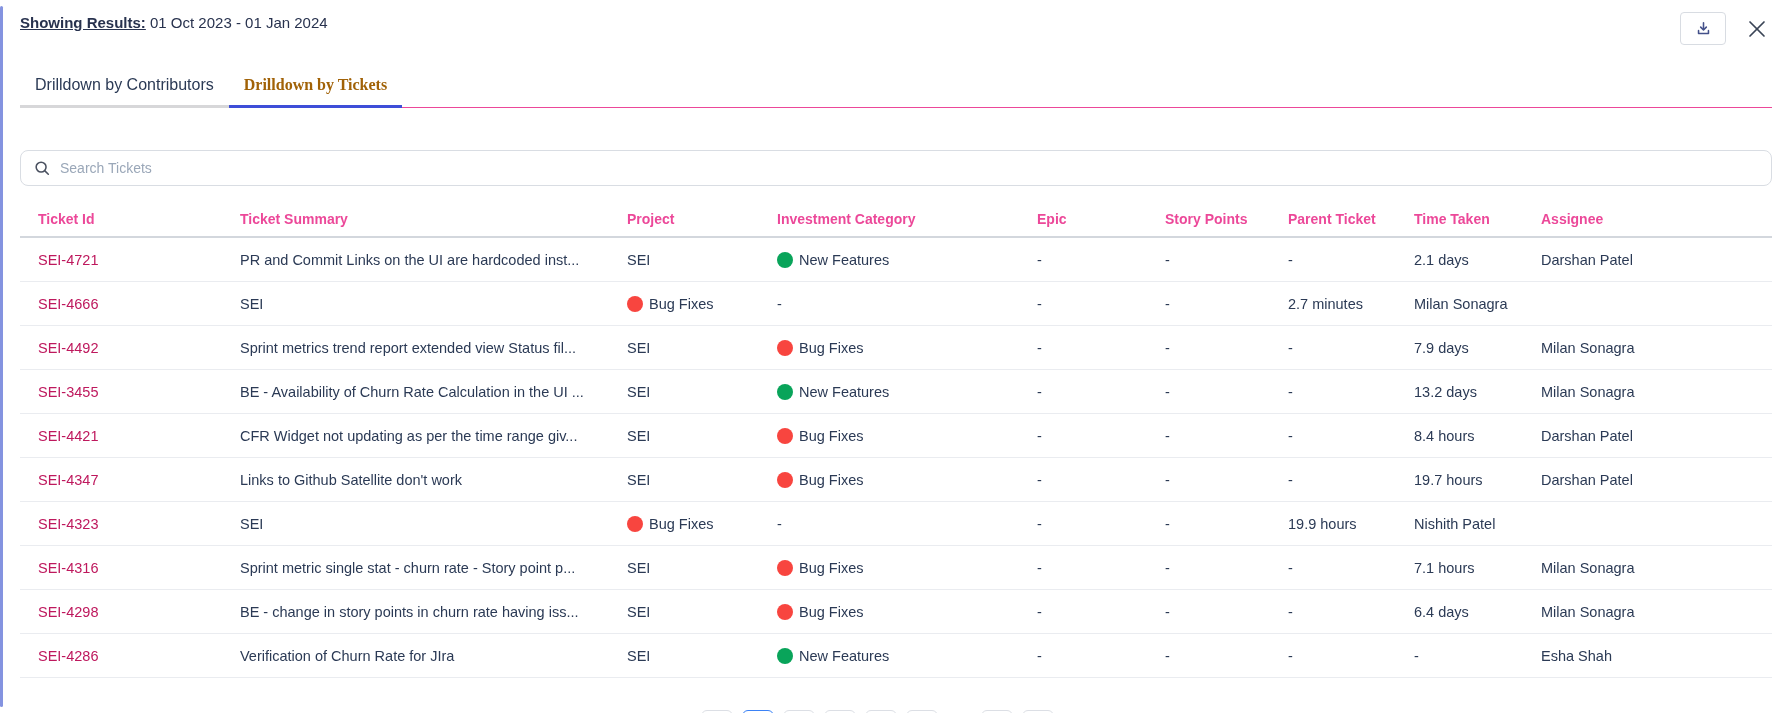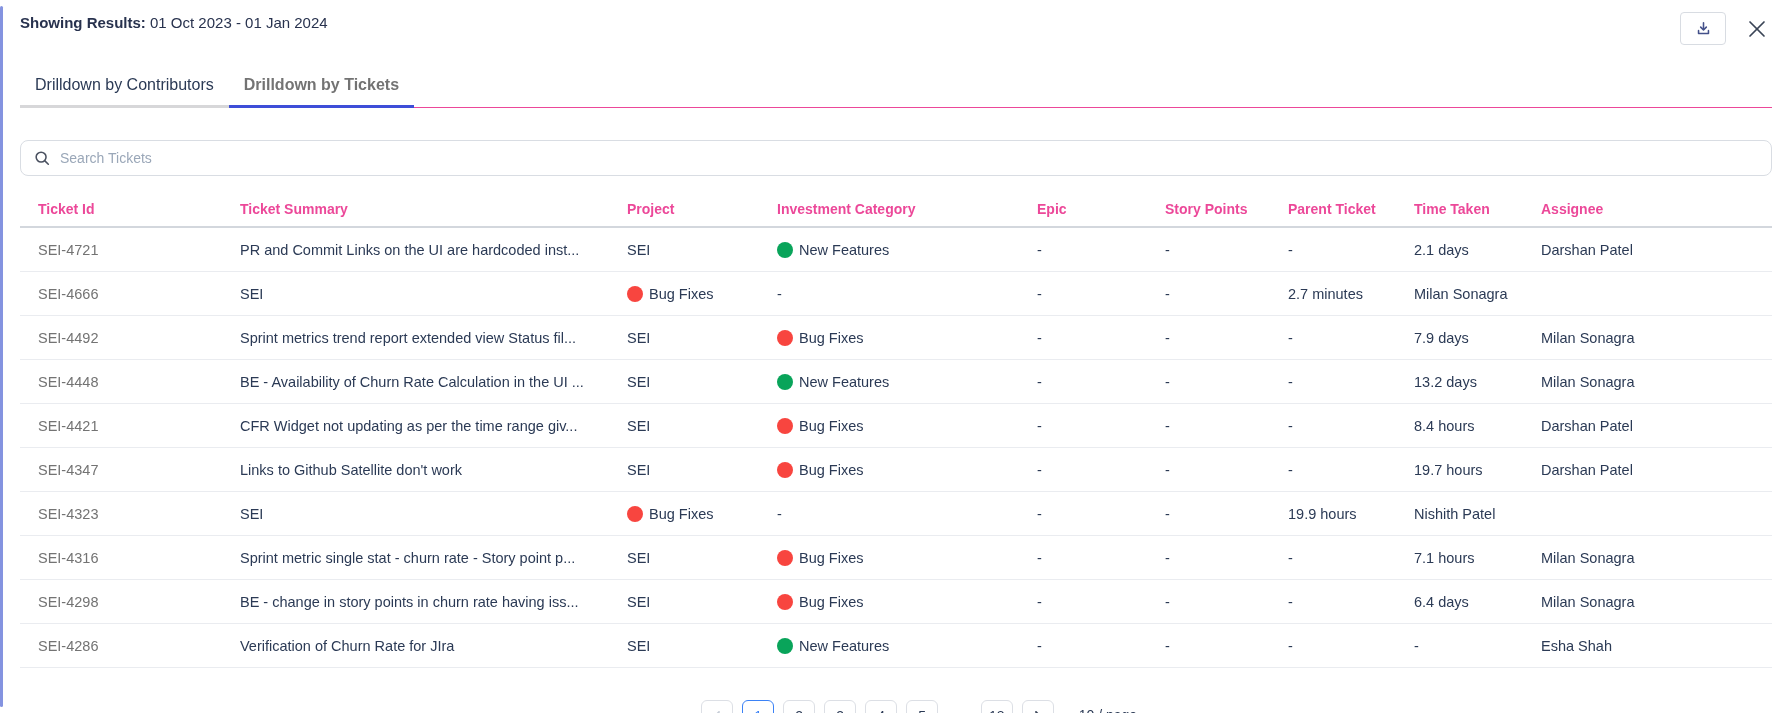--- a/index.html
+++ b/index.html
@@ -11,57 +11,57 @@
   }
   .accent-left {
     position:absolute; left:0; top:6px; width:3px; height:701px;
     background:#8493e0; border-radius:2px;
   }
   .content { padding:0 20px; }
 
   
   .top-bar { display:flex; align-items:flex-start; justify-content:space-between; padding-top:12px; height:50px; }
   .showing { font-size:15px; padding-top:2px; color:#28324e; }
-  .showing b { font-weight:700; }
+  .showing b { font-weight:700;text-decoration:underline; }
   .top-actions { display:flex; align-items:center; gap:16px; }
   .dl-btn {
     width:46px; height:33px; border:1px solid #d8dce2; border-radius:4px; background:#fff;
     display:flex; align-items:center; justify-content:center; cursor:pointer;
   }
   .close-btn { width:30px; height:30px; display:flex; align-items:center; justify-content:center; cursor:pointer; background:none; border:none; }
 
   
   .tabs-bar { display:flex; margin-top:16px; border-bottom:1px solid #ec4899; }
   .tab { position:relative; padding:10px 15px 13px; font-size:16px; cursor:pointer; white-space:nowrap; }
   .tab::after { content:''; position:absolute; left:0; right:0; bottom:-1px; height:3px; }
   .tab.inactive { color:#2b3a55; font-weight:400; }
   .tab.inactive::after { background:#d7d7d9; }
-  .tab.active { color:#737373; font-weight:700; }
+  .tab.active { color:#a16207; font-weight:700;font-family:Liberation Serif, serif; }
   .tab.active::after { background:#3e4ed8; }
 
   
   .search-box {
-    margin-top:32px; height:36px; border:1px solid #d9dde3; border-radius:8px;
+    margin-top:42px; height:36px; border:1px solid #d9dde3; border-radius:8px;
     display:flex; align-items:center; padding:0 12px; gap:9px; background:#fff;
   }
   .search-box input {
     border:none; outline:none; flex:1; font-size:14px; font-family:inherit; color:#2b3a55; background:transparent;
   }
   .search-box input::placeholder { color:#9aa7b8; }
 
   
   .grid-row {
     display:grid;
     grid-template-columns:202px 387px 150px 260px 128px 123px 126px 127px 1fr;
     padding-left:18px; align-items:center;
   }
   .thead { margin-top:16px; height:36px; border-bottom:2px solid #d3d7dd; }
   .th { font-size:14px; font-weight:700; color:#ec4899; }
   .tr { height:44px; border-bottom:1px solid #eaecf0; font-size:14.5px; }
-  .ticket-link { color:#737373; text-decoration:none; cursor:pointer; }
+  .ticket-link { color:#be185d; text-decoration:none; cursor:pointer; }
   .td-summary, .td { white-space:nowrap; overflow:hidden; text-overflow:ellipsis; padding-right:14px; }
   .cat-cell { display:flex; align-items:center; gap:6px; }
   .dot { width:16px; height:16px; border-radius:50%; flex:0 0 auto; }
 
   
   .pagination {
     margin-top:16px; display:flex; align-items:center; justify-content:center; gap:9px; font-size:14px;
   }
   .range-text { margin-right:6px; color:#2b3a55;margin-top:47px; }
   .pg-btn {
@@ -175,21 +175,21 @@
         <span>Bug Fixes</span>
       </div>
       <div class="td">-</div>
       <div class="td">-</div>
       <div class="td">-</div>
       <div class="td">7.9 days</div>
       <div class="td">Milan Sonagra</div>
     </div>
 
     <div class="grid-row tr">
-      <div class="td"><a class="ticket-link">SEI-4448</a></div>
+      <div class="td"><a class="ticket-link">SEI-3455</a></div>
       <div class="td">BE - Availability of Churn Rate Calculation in the UI ...</div>
       <div class="td">SEI</div>
       <div class="td cat-cell">
         <span class="dot" style="background: rgb(9, 164, 90);"></span>
         <span>New Features</span>
       </div>
       <div class="td">-</div>
       <div class="td">-</div>
       <div class="td">-</div>
       <div class="td">13.2 days</div>

